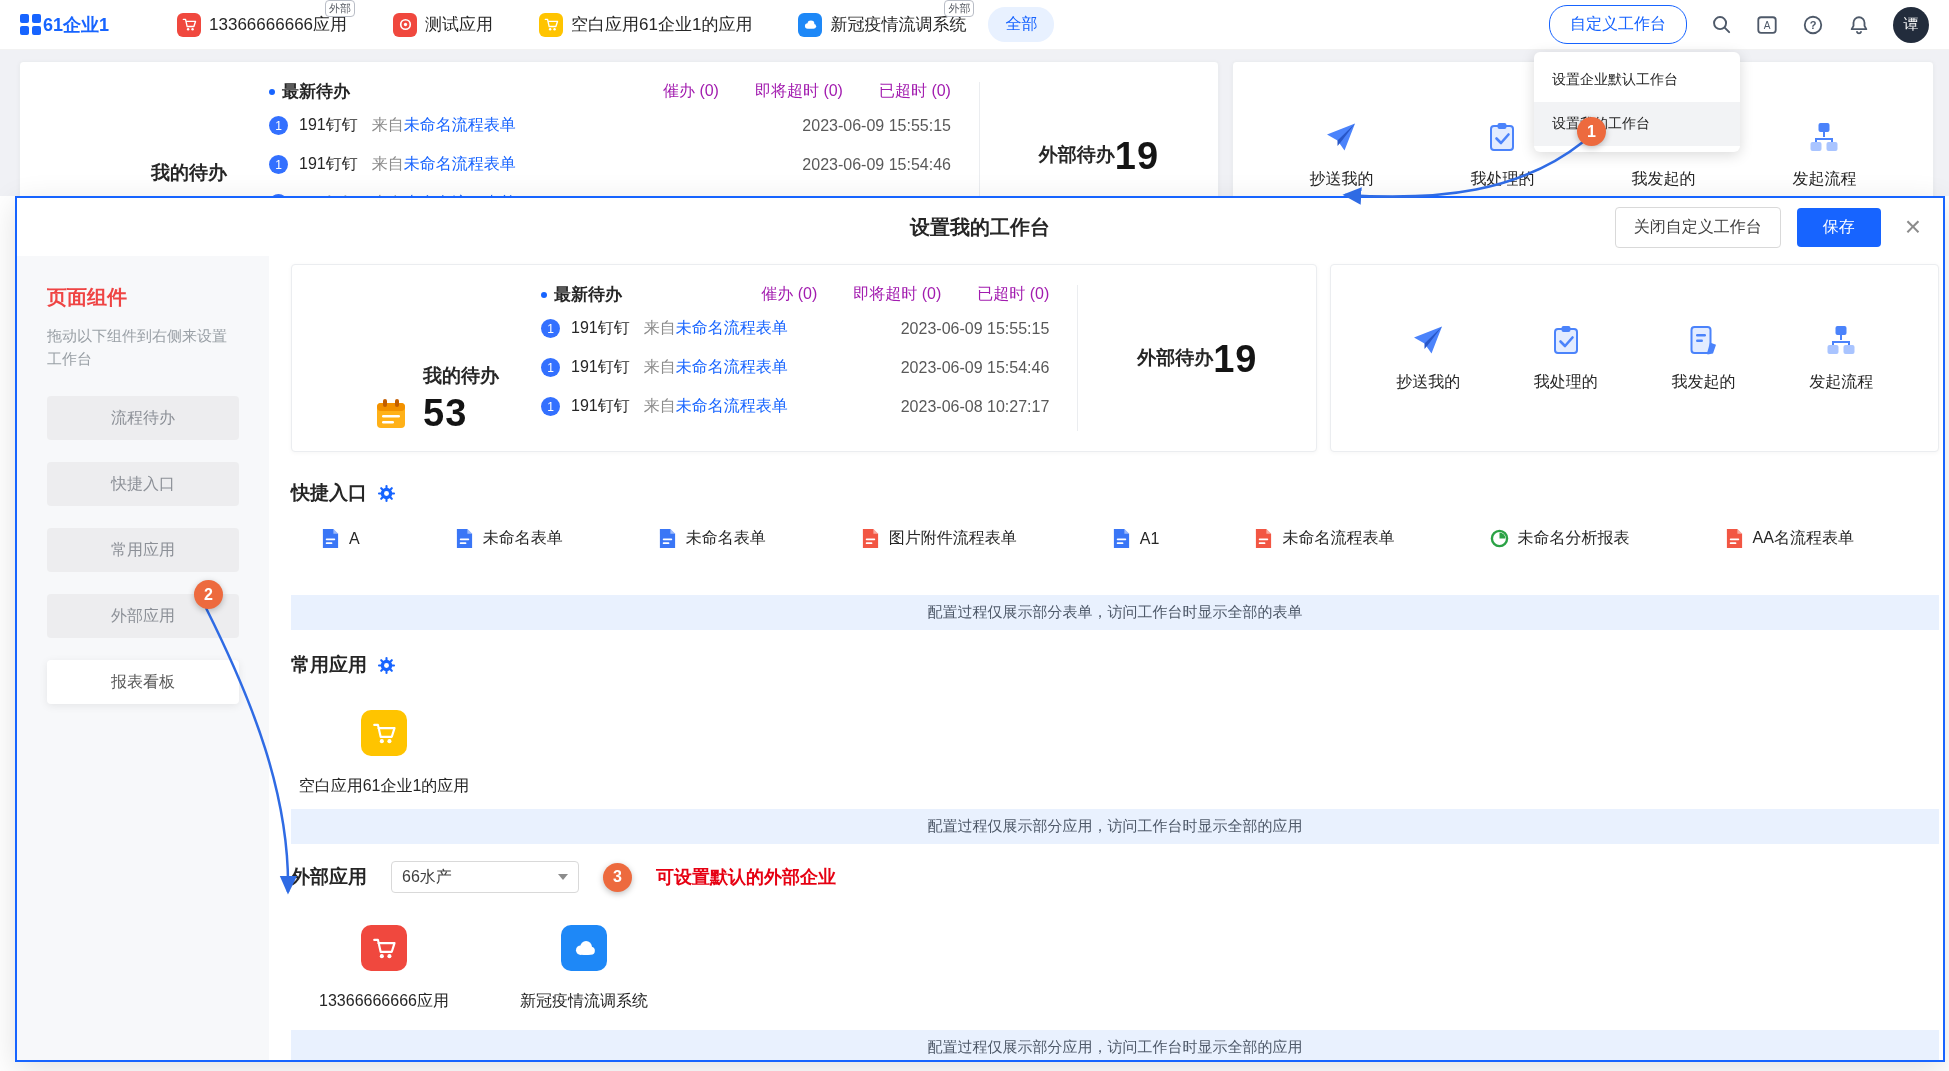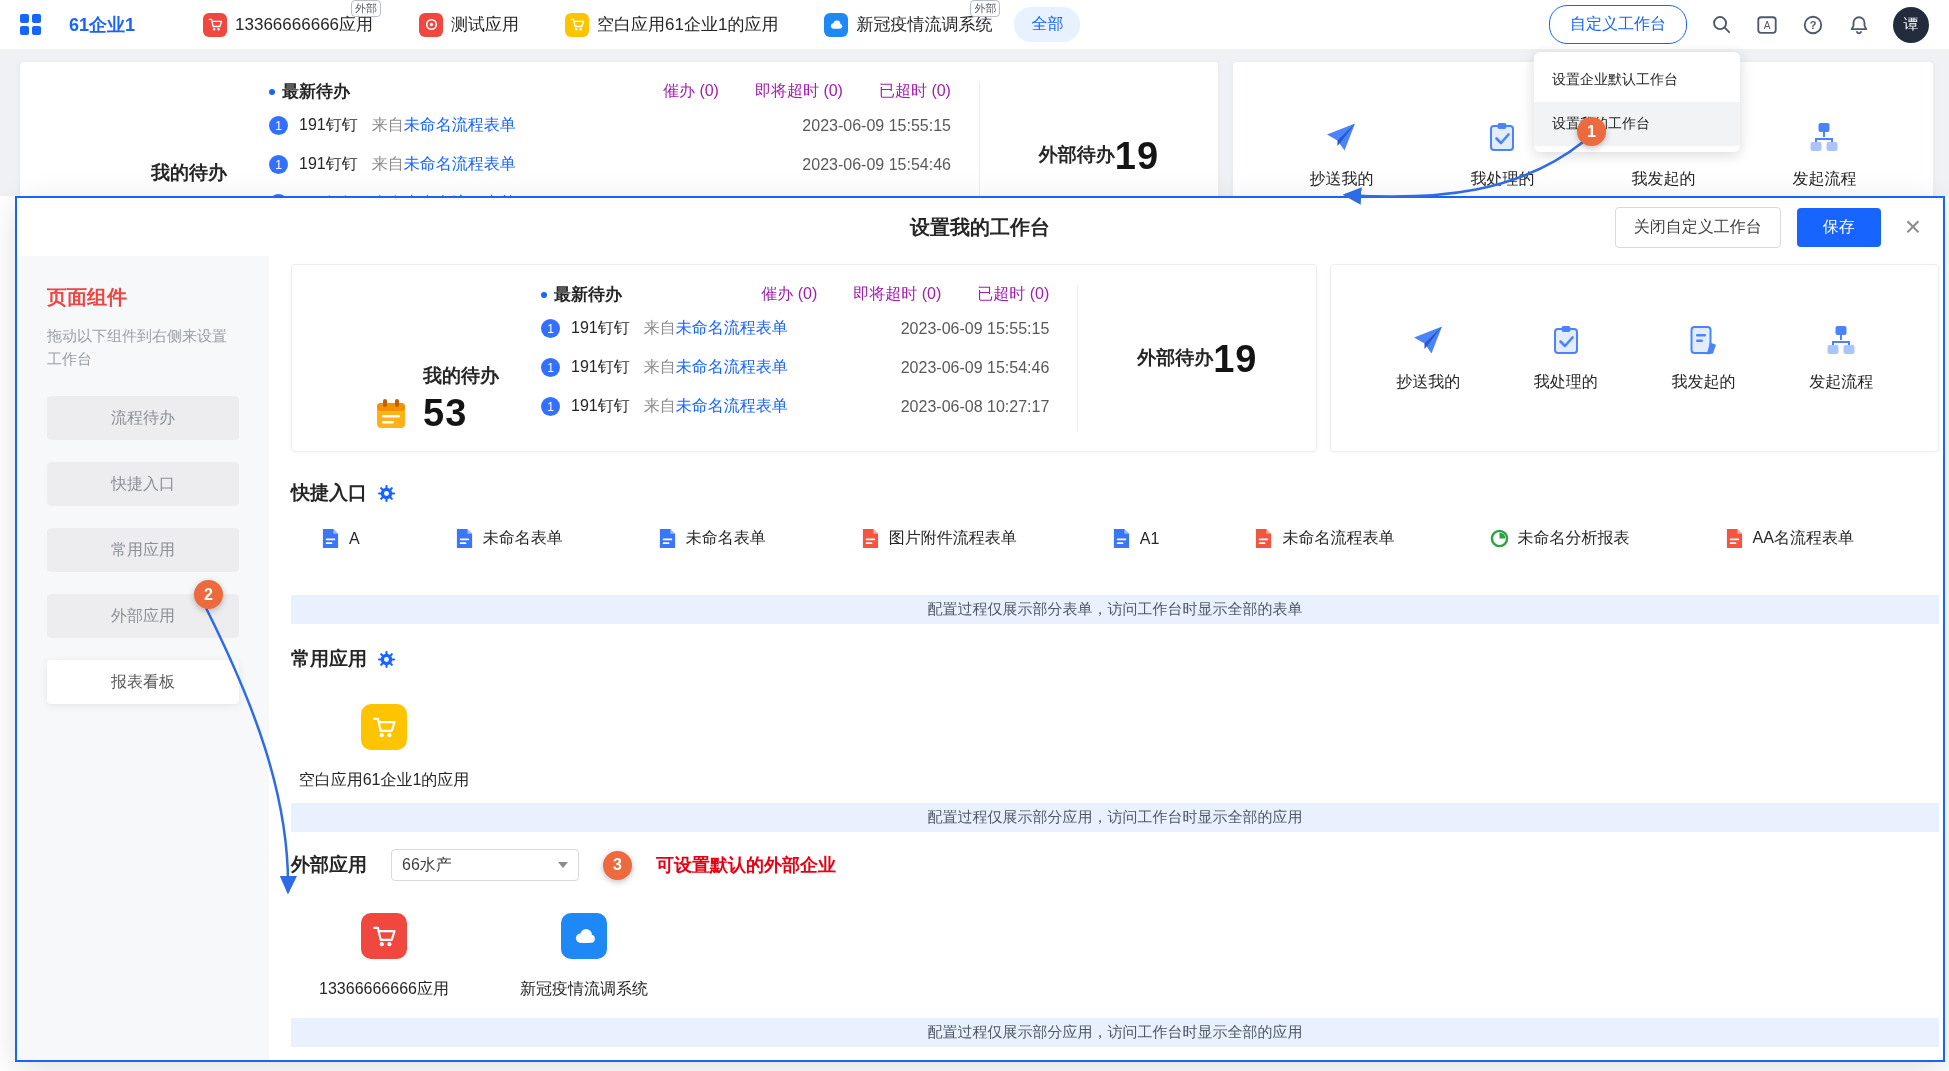--- a/index.html
+++ b/index.html
@@ -8,21 +8,21 @@
     font-family:"Liberation Sans","DejaVu Sans",sans-serif;
     background:#ffffff; color:#262626; position:relative; overflow:hidden;
   }
   .page { position:absolute; inset:0; }
 
   
   .topbar { position:absolute; top:0; left:0; width:100%; height:50px; background:#fff;
     display:flex; align-items:center; padding:0 20px; z-index:5; border-bottom:1px solid #f2f2f2; }
   .grid-icon { display:grid; grid-template-columns:9px 9px; grid-template-rows:9px 9px; gap:3px; cursor:pointer; flex:none; }
   .grid-icon i { background:#1764ff; border-radius:2px; }
-  .ws-name { color:#1764ff; font-size:18px; font-weight:bold; margin-left:28px; white-space:nowrap; cursor:pointer; }
+  .ws-name { color:#1764ff; font-size:18px; font-weight:bold; margin-left:2px; white-space:nowrap; cursor:pointer; }
   .tabs { display:flex; align-items:center; gap:46px; margin-left:68px; }
   .tab { display:flex; align-items:center; gap:8px; position:relative; cursor:pointer; white-space:nowrap; }
   .tab-icon { width:24px; height:24px; border-radius:6px; display:flex; align-items:center; justify-content:center; flex:none; }
   .tab-label { font-size:17px; color:#262626; }
   .ext-badge { position:absolute; top:-13px; right:-8px; font-size:11px; color:#5a5e66;
     border:1px solid #b9bdc6; border-radius:4px; padding:0 3px; background:#fff; line-height:15px; }
   .all-pill { background:#e8f1ff; color:#1764ff; font-size:16px; padding:7px 17px; border-radius:17px;
     margin-left:22px; cursor:pointer; white-space:nowrap; }
   .topbar-right { margin-left:auto; display:flex; align-items:center; gap:22px; }
   .customize-btn { border:1px solid #1764ff; color:#1764ff; background:#fff; border-radius:18px;
@@ -90,21 +90,21 @@
   .sb-item.active { background:#fff; color:#595959; box-shadow:0 2px 8px rgba(0,0,0,.08); }
   .modal-main { flex:1; padding:8px 4px 0 22px; overflow:hidden; min-width:0; }
 
   .section-header { display:flex; align-items:center; gap:10px; }
   .section-title { font-size:19px; font-weight:bold; color:#262626; white-space:nowrap; }
   .gear { cursor:pointer; display:flex; align-items:center; }
   .quick-header { margin-top:28px; }
   .quick-items { display:flex; justify-content:space-between; align-items:center; margin-top:22px; padding:0 85px 0 30px; }
   .quick-item { display:flex; align-items:center; gap:9px; font-size:16px; color:#262626; cursor:pointer; white-space:nowrap; }
   .qi-icon { display:flex; align-items:center; }
-  .info-bar { height:29px; background:#e9f1fe; color:#4e5969; font-size:15px; display:flex;
+  .info-bar { height:35px; background:#e9f1fe; color:#4e5969; font-size:15px; display:flex;
     align-items:center; justify-content:center; }
   .info-bar.q { margin-top:46px; }
   .common-header { margin-top:22px; }
   .apps-row { display:flex; margin:32px 0 0 8px; gap:30px; }
   .app-tile { width:170px; display:flex; flex-direction:column; align-items:center; gap:20px; cursor:pointer; }
   .app-icon { width:46px; height:46px; border-radius:10px; display:flex; align-items:center; justify-content:center; }
   .app-label { font-size:16px; color:#262626; text-align:center; white-space:nowrap; }
   .info-bar.c { margin-top:12px; }
   .ext-header { display:flex; align-items:center; margin-top:17px; gap:24px; }
   .select-box { width:188px; height:32px; border:1px solid #d9d9d9; border-radius:4px; display:flex;

